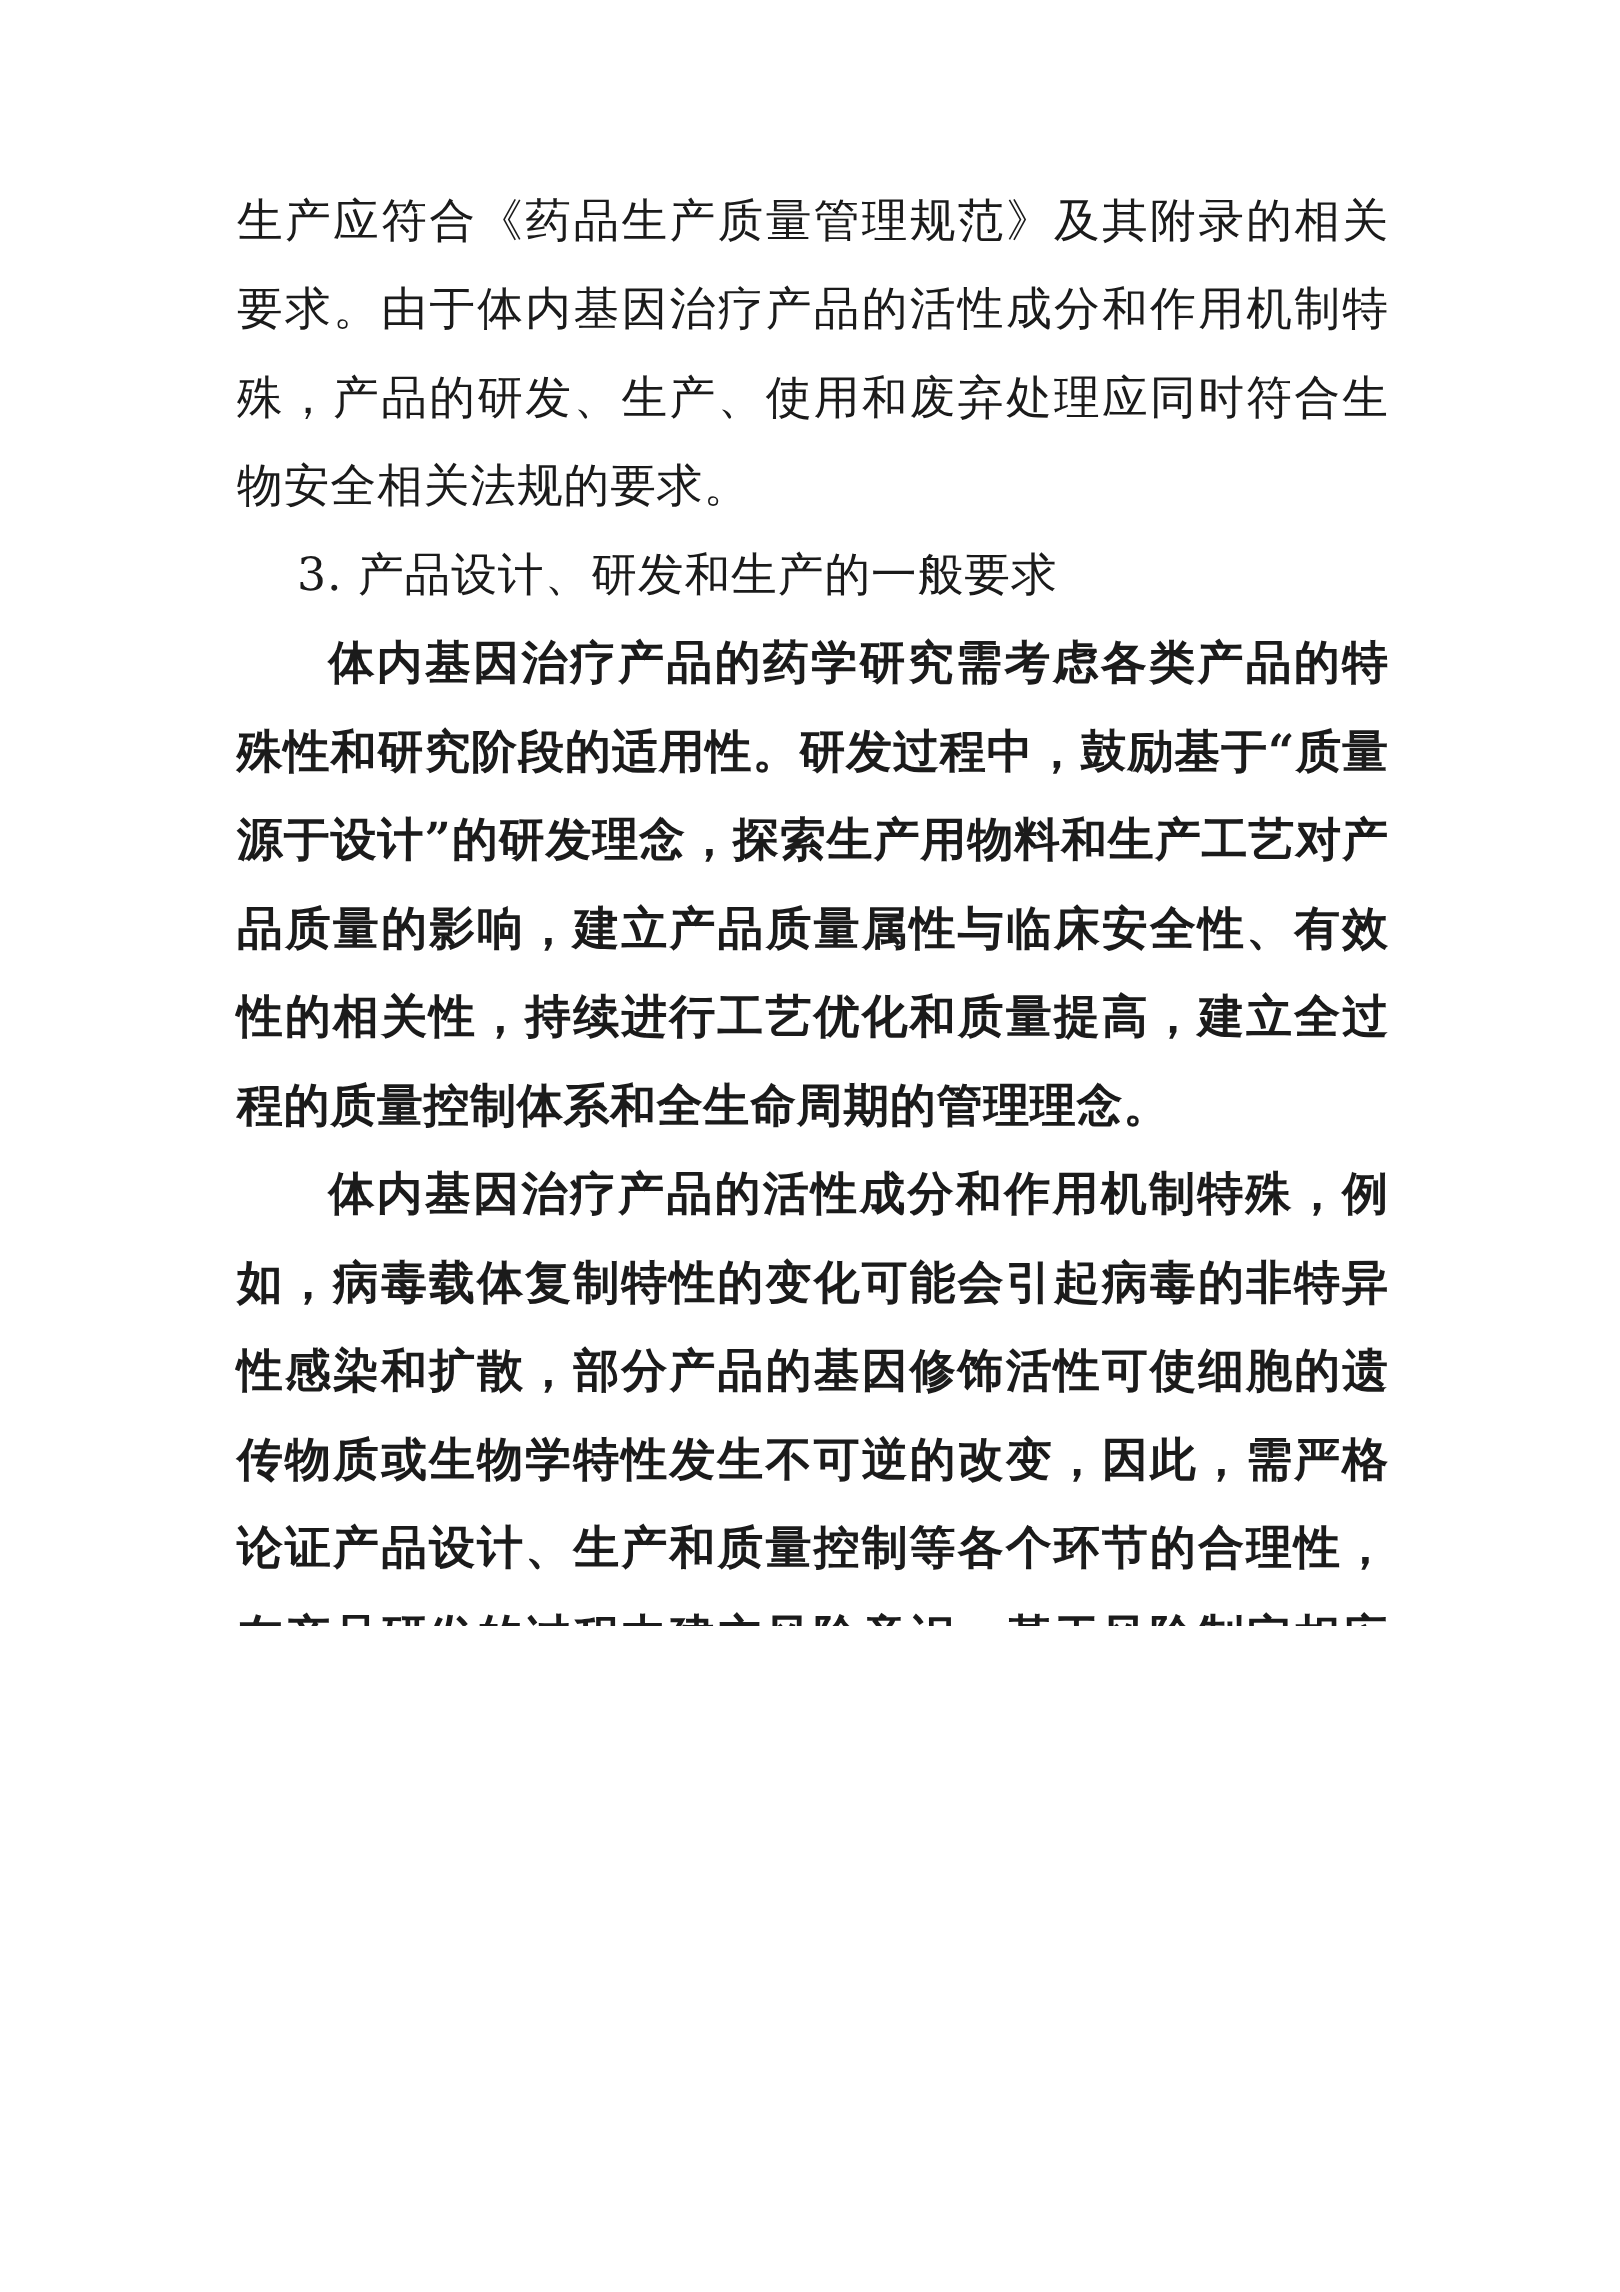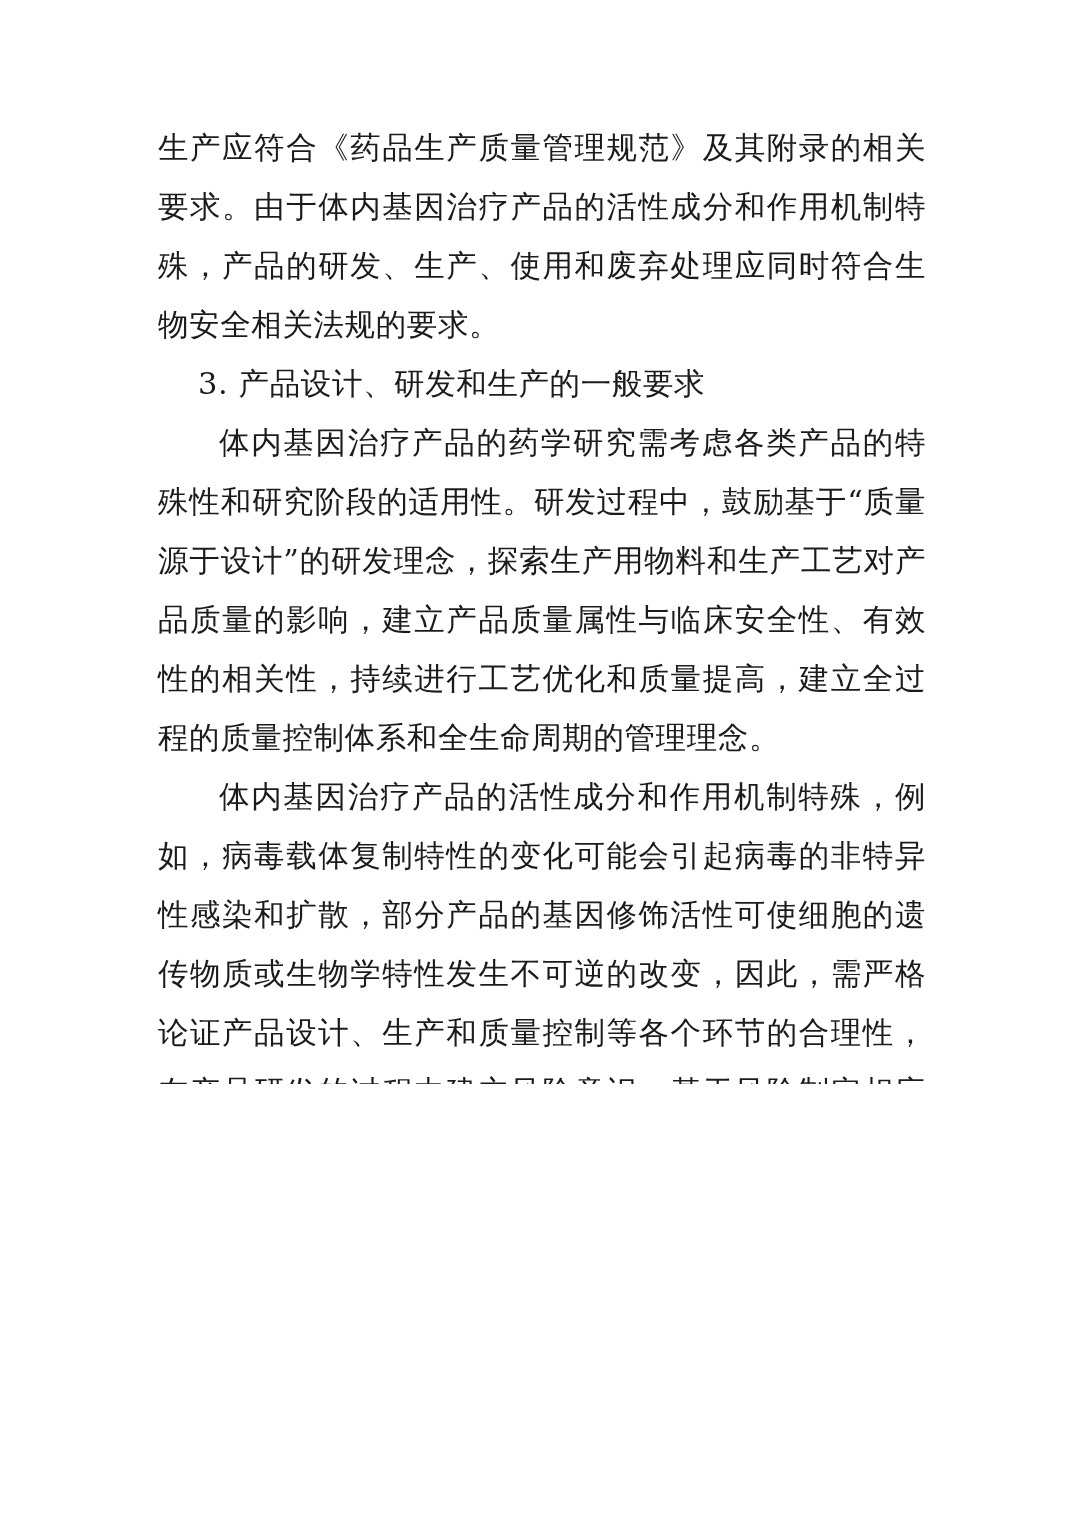--- a/index.html
+++ b/index.html
@@ -27,20 +27,21 @@
     color: #1b1b1b;
     font-size: 30.5px;
     line-height: 59px;
     letter-spacing: 0.6px;
     text-align: justify;
     text-justify: inter-character;
     text-align-last: left;
   }
   .para.indent {
     text-indent: 61px;
+    font-weight: bold;
   }
   .para.heading {
     text-indent: 40px;
   }
   .page-number {
     position: absolute;
     left: 0;
     right: 0;
     top: 1385px;
     text-align: right;

